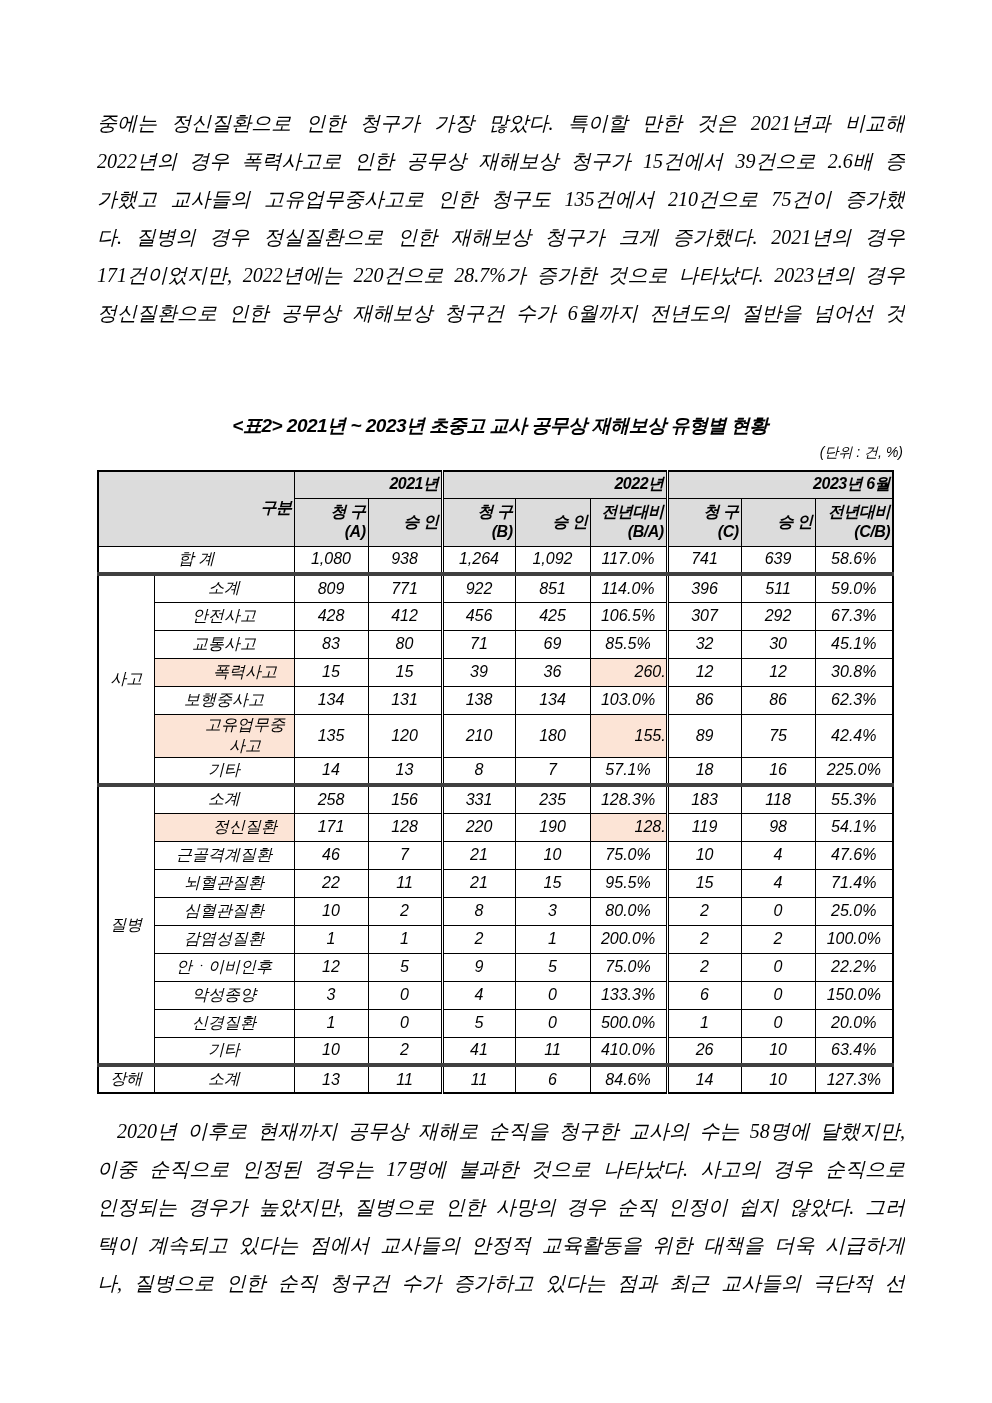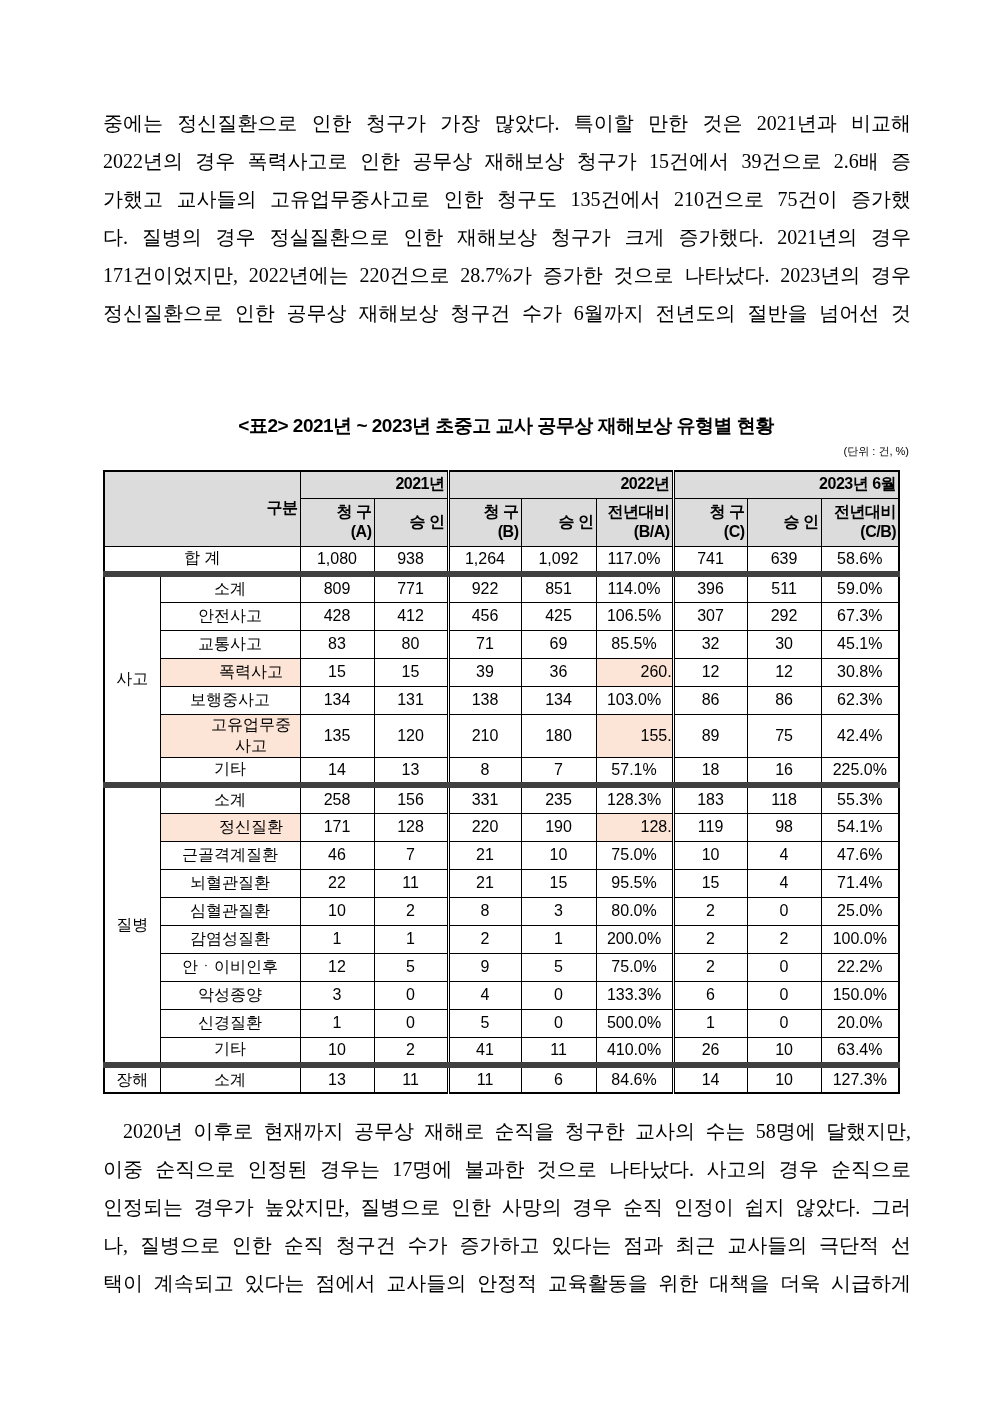--- a/index.html
+++ b/index.html
@@ -2,21 +2,21 @@
 <html style="--header-bg: #dcdcdc; --highlight-bg: #fce4d6;"><head>
 <meta charset="utf-8">
 <style>
   * { margin:0; padding:0; box-sizing:border-box; }
   html,body { background:#ffffff; }
   body {
     width:992px; height:1403px; position:relative;
     font-family:"Liberation Serif", serif; color:#000;
     overflow:hidden;
   }
-  .page { position:absolute; left:10px; top:0; width:852px; height:1403px; background:#fff; }
+  .page { position:absolute; left:4px; top:0; width:852px; height:1403px; background:#fff;font-style:italic; }
 
   
   .para { position:absolute; left:93px; width:808px; font-size:20px; }
   .para .line {
     line-height:38px; height:38px;
     text-align:justify; text-align-last:justify;
     overflow:hidden; white-space:nowrap;
   }
   .para .line.no-just { text-align-last:left; }
   .para .line.indent { text-indent:20px; }
@@ -25,41 +25,41 @@
 
   
   .tbl-title {
     position:absolute; left:93px; top:413px; width:806px;
     text-align:center; font-family:"Liberation Sans", sans-serif;
     font-weight:bold; font-size:19px; letter-spacing:-0.5px;
   }
   .unit-note {
     position:absolute; left:93px; top:444px; width:806px;
     text-align:right; font-family:"Liberation Sans", sans-serif;
-    font-size:11px;
+    font-size:14px;
   }
 
   
   table.data {
     position:absolute; left:93px; top:470px;
     border-collapse:collapse; table-layout:fixed;
     font-family:"Liberation Sans", sans-serif; font-size:16px;
     border:2px solid #000;
   }
   table.data th, table.data td {
     border:1px solid #000; text-align:center; vertical-align:middle;
     padding:0 2px; overflow:hidden;
   }
   table.data thead th { background:var(--header-bg,#dcdcdc); font-weight:bold; letter-spacing:-0.5px;text-align:right; }
   table.data thead tr.hr1 { height:27px; }
   table.data thead tr.hr2 { height:48px; }
   table.data thead tr.hr2 th { white-space:pre-line; line-height:20px; }
   table.data tbody tr { height:28px; }
   table.data td.dbl, table.data th.dbl { border-left:3px double #000;margin-top:26px; }
-  table.data tr.gs td { border-top:6px solid #404040; }
+  table.data tr.gs td { border-top:4px solid #404040; }
   table.data td.hl { background:var(--highlight-bg,#fce4d6);padding-left:44px; }
   table.data td.num { font-size:16px; }
 </style>
 </head>
 <body>
 
 <div class="page">
 
   <div class="para" id="para1">
       <div class="line">중에는 정신질환으로 인한 청구가 가장 많았다. 특이할 만한 것은 2021년과 비교해</div>
@@ -322,17 +322,17 @@
           <td class="num">10</td>
           <td class="num">127.3%</td>
         </tr>
       </tbody>
   </table>
 
   <div class="para" id="para2">
       <div class="line indent">2020년 이후로 현재까지 공무상 재해로 순직을 청구한 교사의 수는 58명에 달했지만,</div>
       <div class="line">이중 순직으로 인정된 경우는 17명에 불과한 것으로 나타났다. 사고의 경우 순직으로</div>
       <div class="line">인정되는 경우가 높았지만, 질병으로 인한 사망의 경우 순직 인정이 쉽지 않았다. 그러</div>
+      <div class="line">택이 계속되고 있다는 점에서 교사들의 안정적 교육활동을 위한 대책을 더욱 시급하게</div>
       <div class="line">나, 질병으로 인한 순직 청구건 수가 증가하고 있다는 점과 최근 교사들의 극단적 선</div>
-      <div class="line">택이 계속되고 있다는 점에서 교사들의 안정적 교육활동을 위한 대책을 더욱 시급하게</div>
     </div>
 
 </div>
 
 </body></html>

